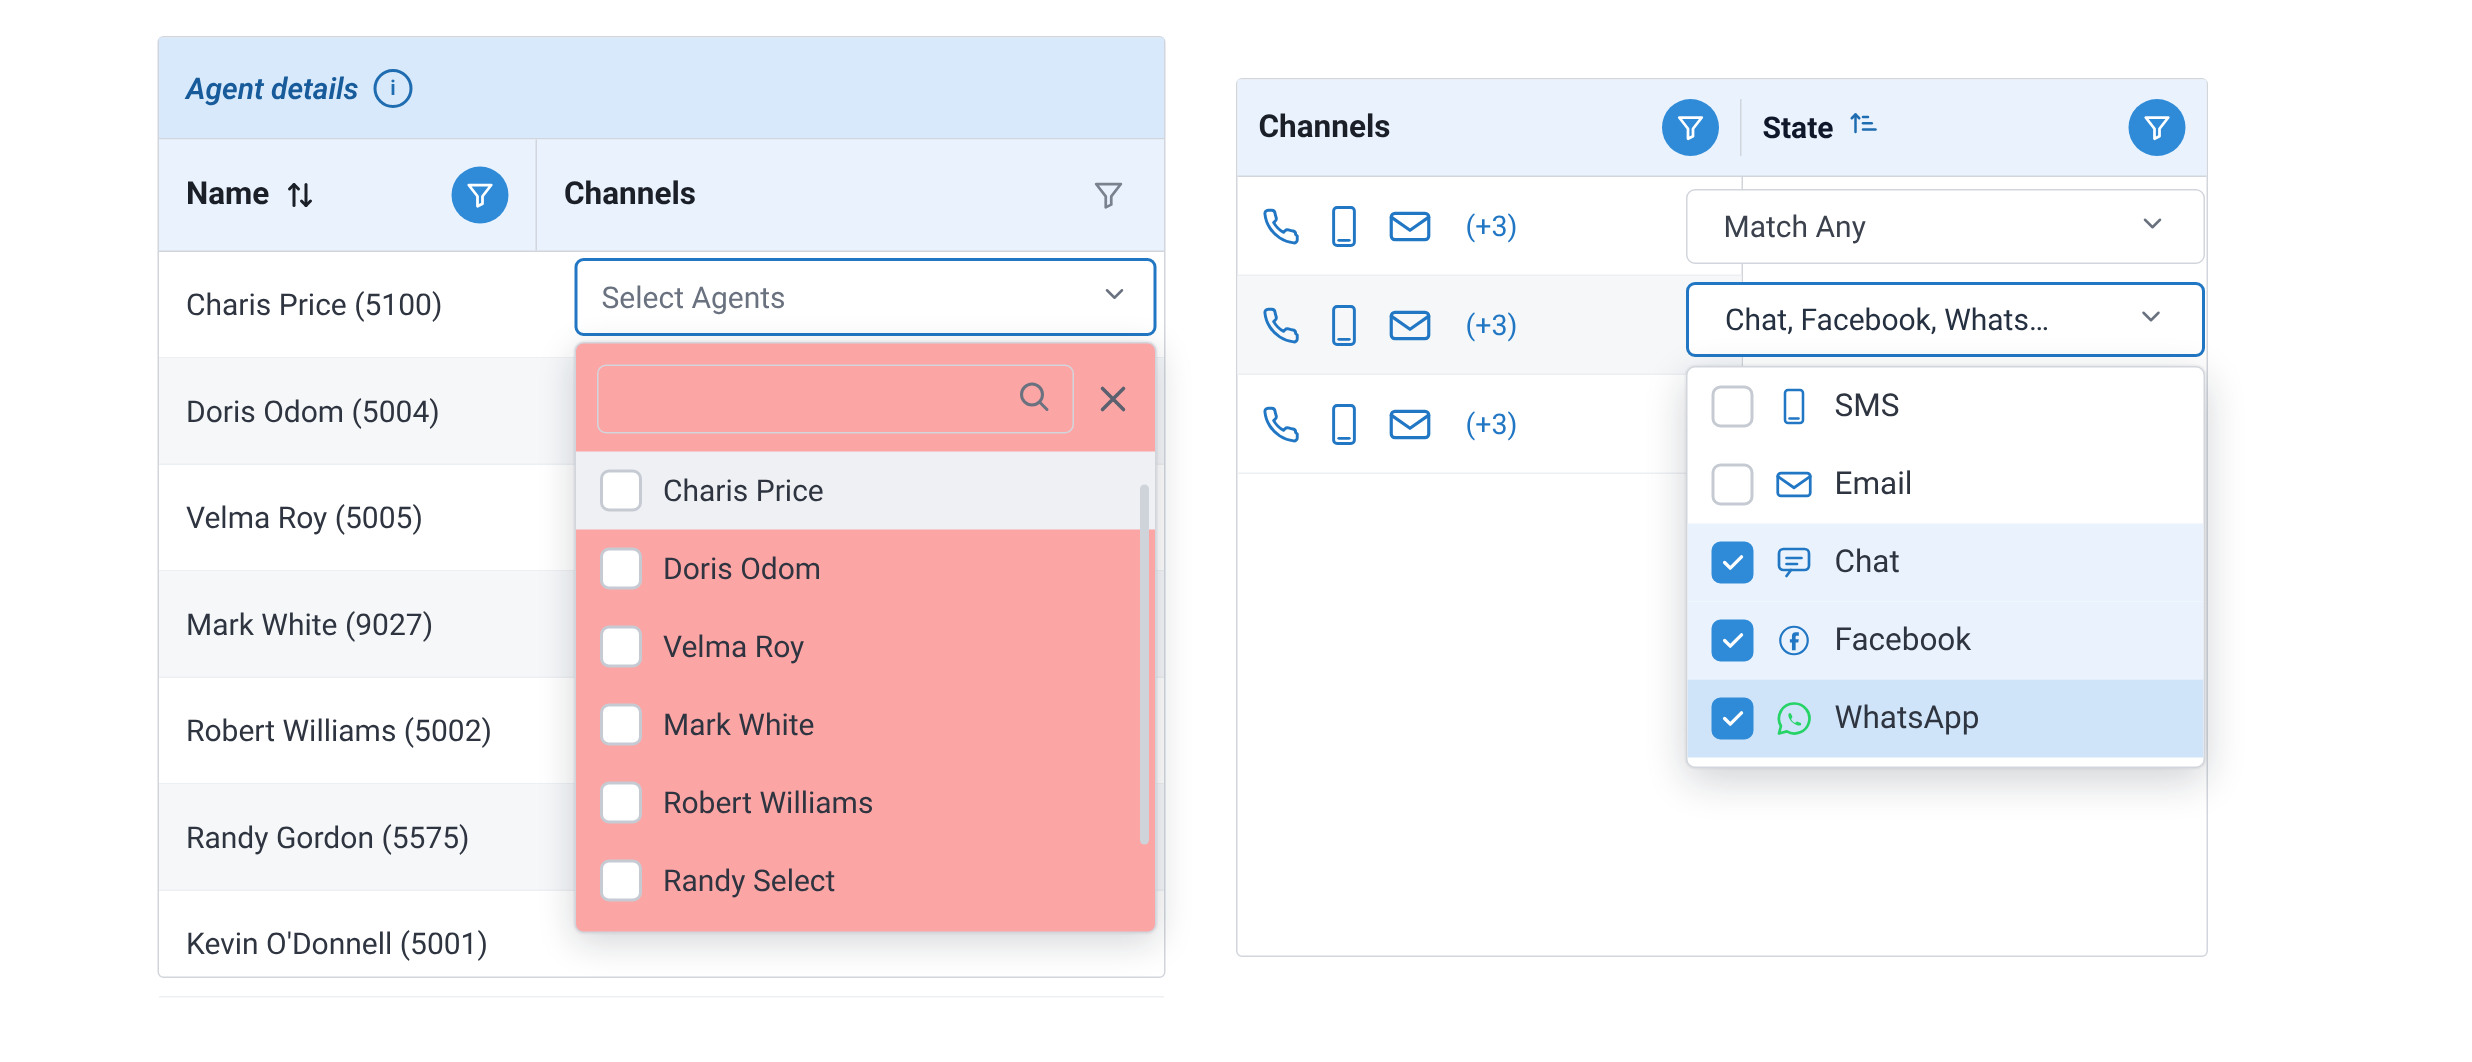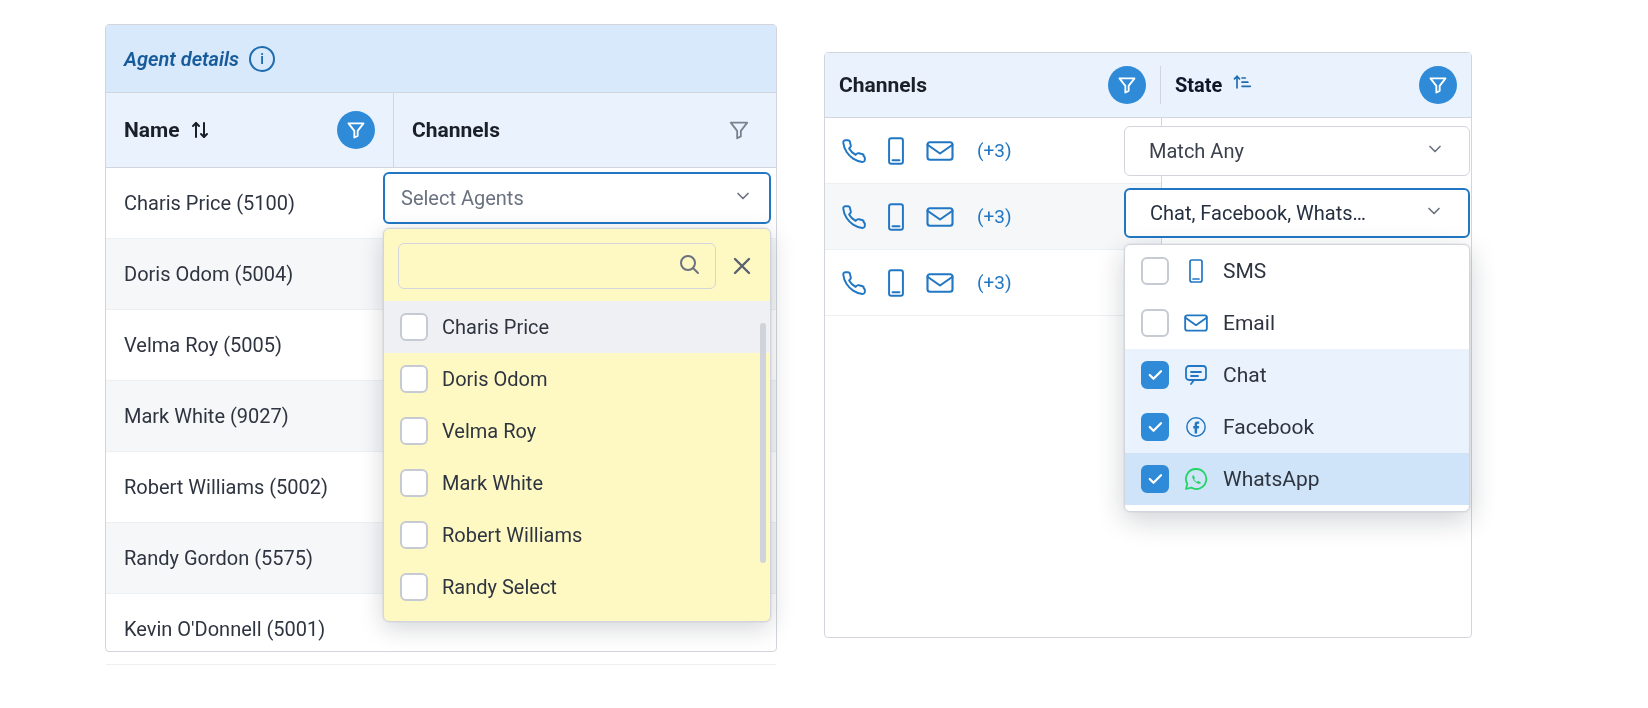--- a/index.html
+++ b/index.html
@@ -61,21 +61,21 @@
     display:flex;
     border-bottom:1px solid var(--grey-border);
     background:var(--brand-pale);
   }
   .col-headers .col{
     display:flex;align-items:center;justify-content:space-between;
     padding:0 18px;
     box-sizing:border-box;
   }
   .col-headers .col.name{
-    width:288px;
+    width:252px;
     border-right:1px solid var(--grey-border);
   }
   .col-headers .col.channels{flex:1;}
   .col-label{
     display:flex;align-items:center;gap:10px;
     font-weight:700;font-size:21px;color:#1b1f27;
   }
   .sort-arrows{display:inline-flex;align-items:center;}
   .filter-btn{
     width:38px;height:38px;border-radius:50%;
@@ -107,21 +107,21 @@
     display:flex;align-items:center;
     padding:0 16px;
     color:#6a7280;font-size:20px;
     box-sizing:border-box;
     justify-content:space-between;
   }
   .agent-dd .popover{
     margin-top:4px;
     border:1px solid var(--grey-border);
     border-radius:6px;
-    background:#fef9c3;
+    background:#fca5a5;
     box-shadow:0 6px 24px rgba(16,24,40,0.18), 0 0 0 1px rgba(16,24,40,0.04);
     padding-bottom:8px;
     max-height:420px;
     overflow:hidden;
     position:relative;
   }
   .agent-dd .search-row{
     display:flex;align-items:center;
     padding:14px 14px 12px 14px;gap:12px;
   }

